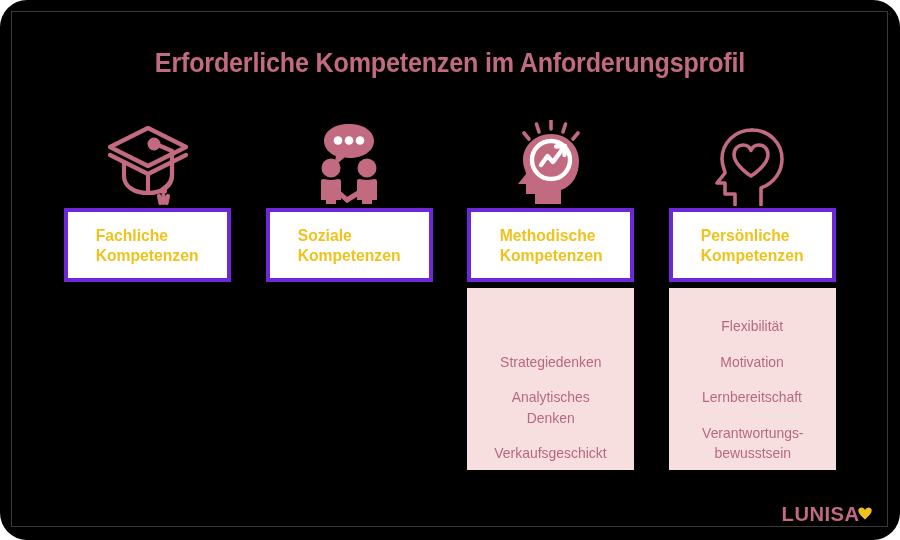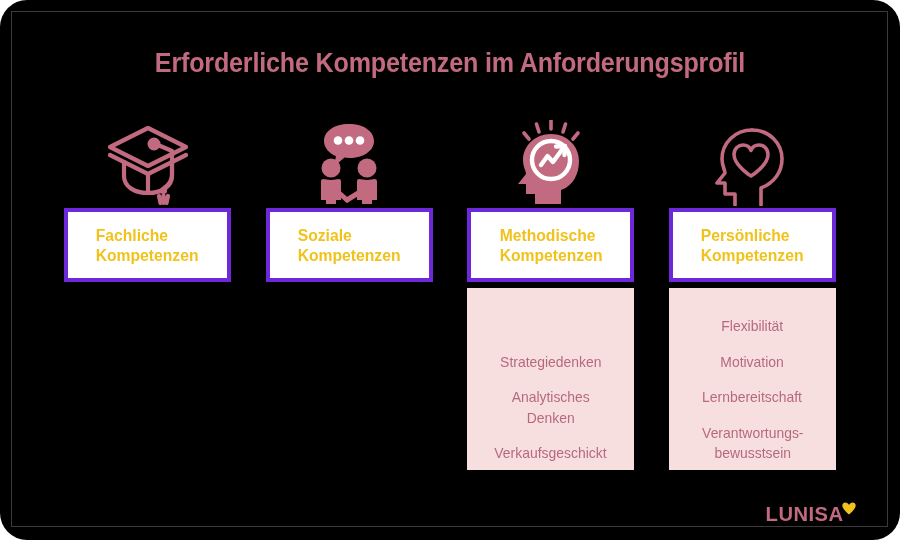--- a/index.html
+++ b/index.html
@@ -119,24 +119,24 @@
     font-size: 14.5px;
     color: #b7697c;
     line-height: 1.42;
     text-align: center;
     transform: scaleX(0.96);
     white-space: pre-line;
   }
 
   #logo {
     position: absolute;
-    right: 44px;
+    right: 28px;
     bottom: 16px;
     display: flex;
-    align-items: center;
+    align-items: flex-end;
   }
   #logo-text {
     font-family: "Liberation Sans Narrow", "Liberation Sans", sans-serif;
     font-size: 21px;
     font-weight: bold;
     letter-spacing: 0.5px;
     color: #c26a80;
     line-height: 1;
     transform: scaleX(0.96);
   }

